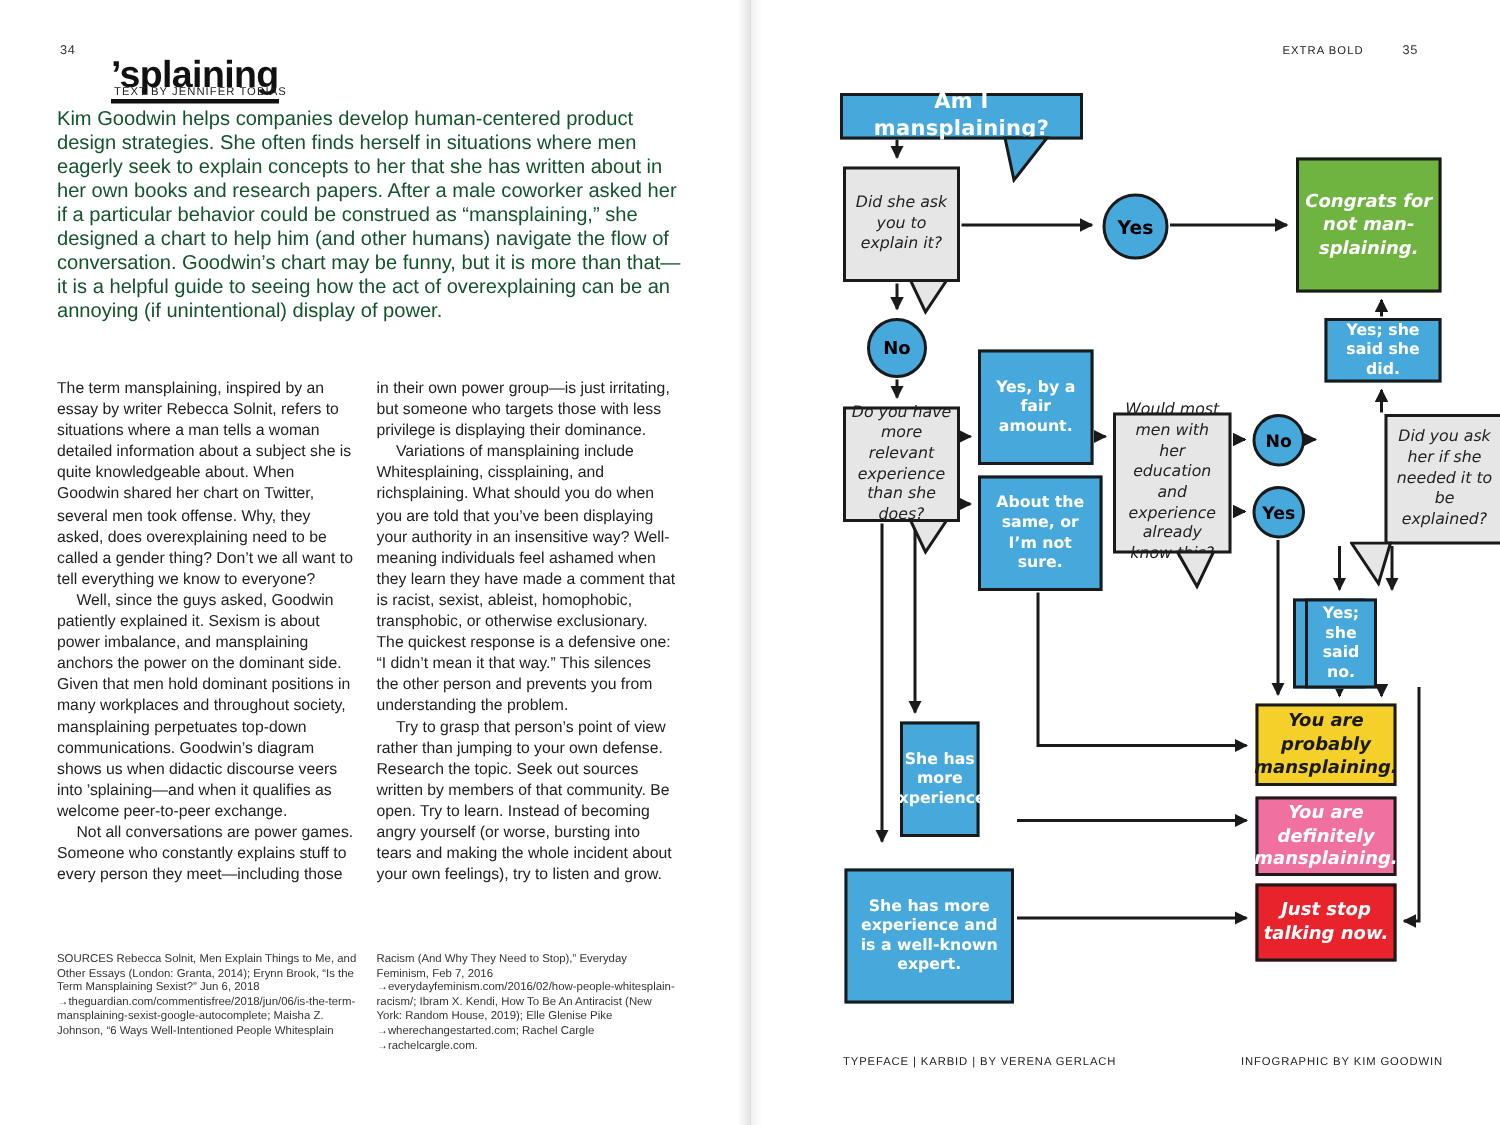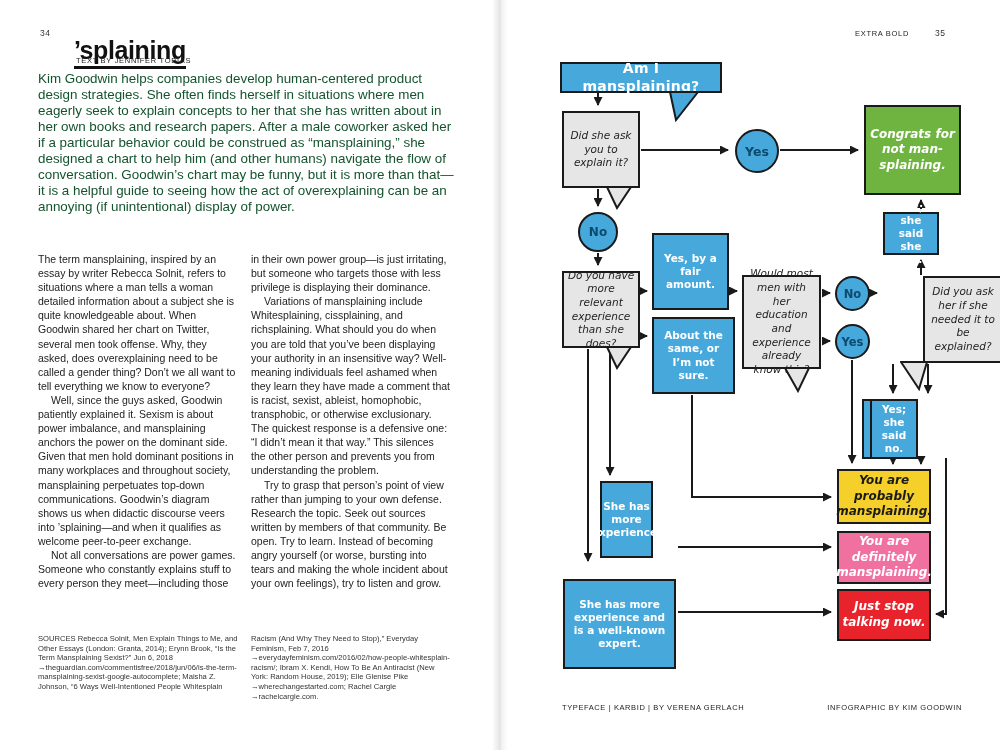--- a/index.html
+++ b/index.html
@@ -30,32 +30,32 @@
   #footer-left{position:absolute;left:562px;top:703px;font-size:7.5px;letter-spacing:0.6px;color:#222;}
   #footer-right{position:absolute;left:760px;top:703px;width:202px;text-align:right;
                 font-size:7.5px;letter-spacing:0.6px;color:#222;}
   
   #chart-lines{position:absolute;left:0;top:0;width:1000px;height:750px;z-index:1;pointer-events:none;}
   .node{position:absolute;z-index:2;box-sizing:border-box;border:2px solid #1a1a1a;
         display:flex;align-items:center;justify-content:center;text-align:center;
         font-family:"DejaVu Sans",sans-serif;padding:3px;}
   .blue{background:#47A8DC;color:#fff;font-weight:bold;font-size:10.5px;line-height:1.25;}
   .gray{background:#E6E6E6;color:#222;font-style:italic;font-size:10.5px;line-height:1.3;}
-  .circle{border-radius:50%;font-weight:bold;color:#0c4a6e;background:#47A8DC;}
+  .circle{border-radius:50%;font-weight:bold;color:#000000;background:#47A8DC;}
   .result{font-weight:bold;font-style:italic;font-size:12px;line-height:1.3;}
   .tail{position:absolute;z-index:3;}
   .tail polygon{stroke:#1a1a1a;stroke-width:2;}
   .tail-blue polygon{fill:#47A8DC;}
   .tail-gray polygon{fill:#E6E6E6;}
   
   #n-start{left:560px;top:62px;width:162px;height:31px;font-size:14px;letter-spacing:0.2px;}
   #n-did-she-ask{left:562px;top:111px;width:78px;height:77px;}
   #n-yes1{left:735px;top:129px;width:44px;height:44px;font-size:12.5px;}
   #n-congrats{left:864px;top:105px;width:97px;height:90px;background:#6FB440;color:#fff;}
-  #n-said-she-did{left:883px;top:212px;width:56px;height:43px;}
+  #n-said-she-did{left:883px;top:212px;width:78px;height:43px;}
   #n-no1{left:578px;top:212px;width:40px;height:40px;font-size:12px;}
   #n-more-exp-q{left:562px;top:271px;width:78px;height:77px;}
   #n-fair-amount{left:652px;top:233px;width:77px;height:77px;}
   #n-about-same{left:652px;top:317px;width:83px;height:77px;}
   #n-most-men-q{left:742px;top:275px;width:79px;height:94px;}
   #n-no2{left:835px;top:276px;width:35px;height:35px;font-size:11.5px;}
   #n-yes2{left:835px;top:324px;width:35px;height:35px;font-size:11.5px;}
   #n-did-you-ask-q{left:906px;top:276px;width:80px;height:87px;margin-left:17px;}
   #n-did-not-ask{left:862px;top:399px;width:48px;height:60px;}
   #n-said-no{left:870px;top:399px;width:48px;height:60px;}

